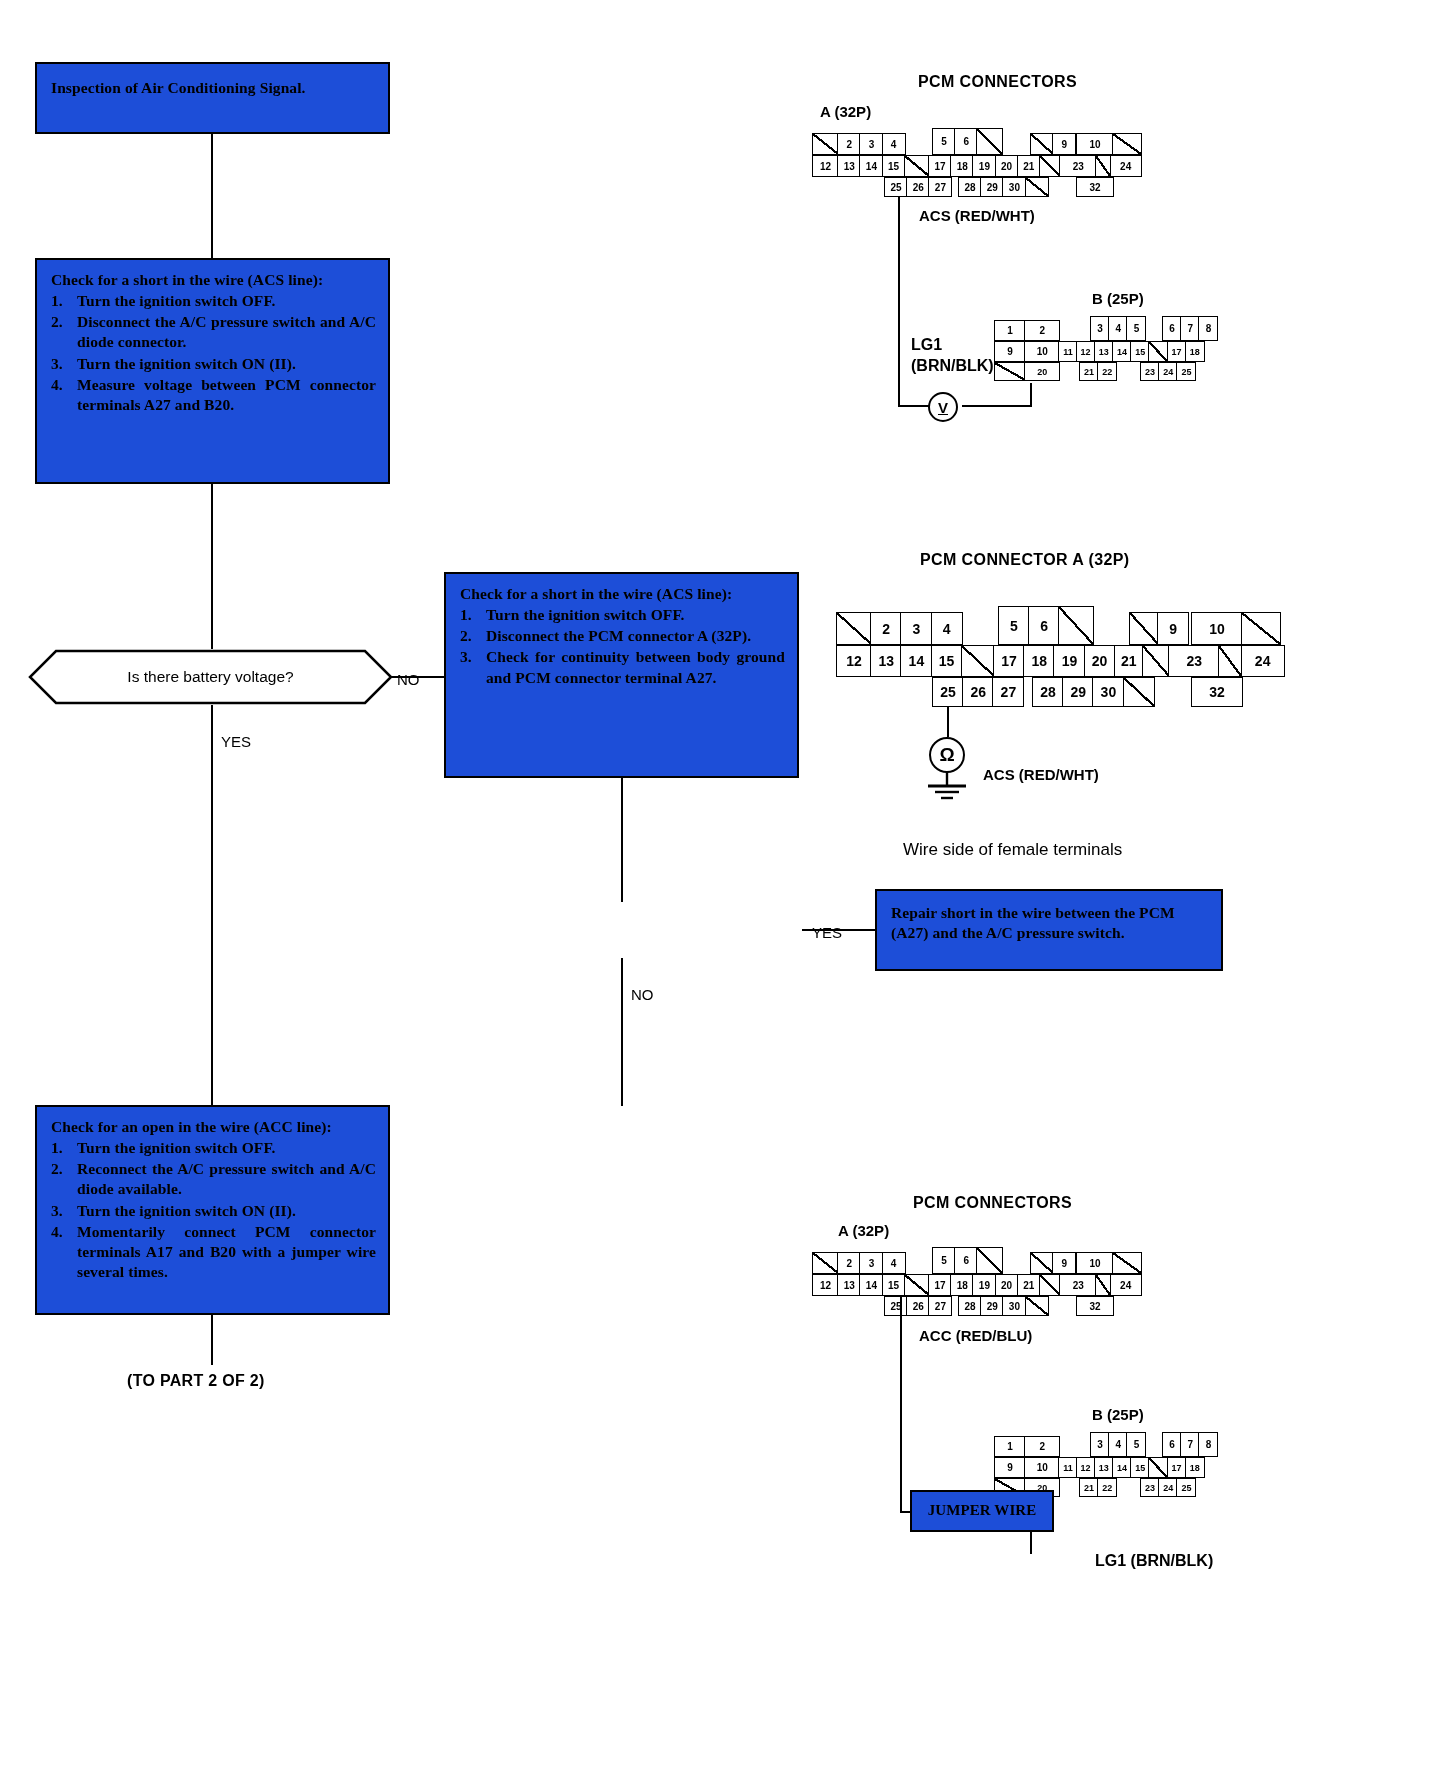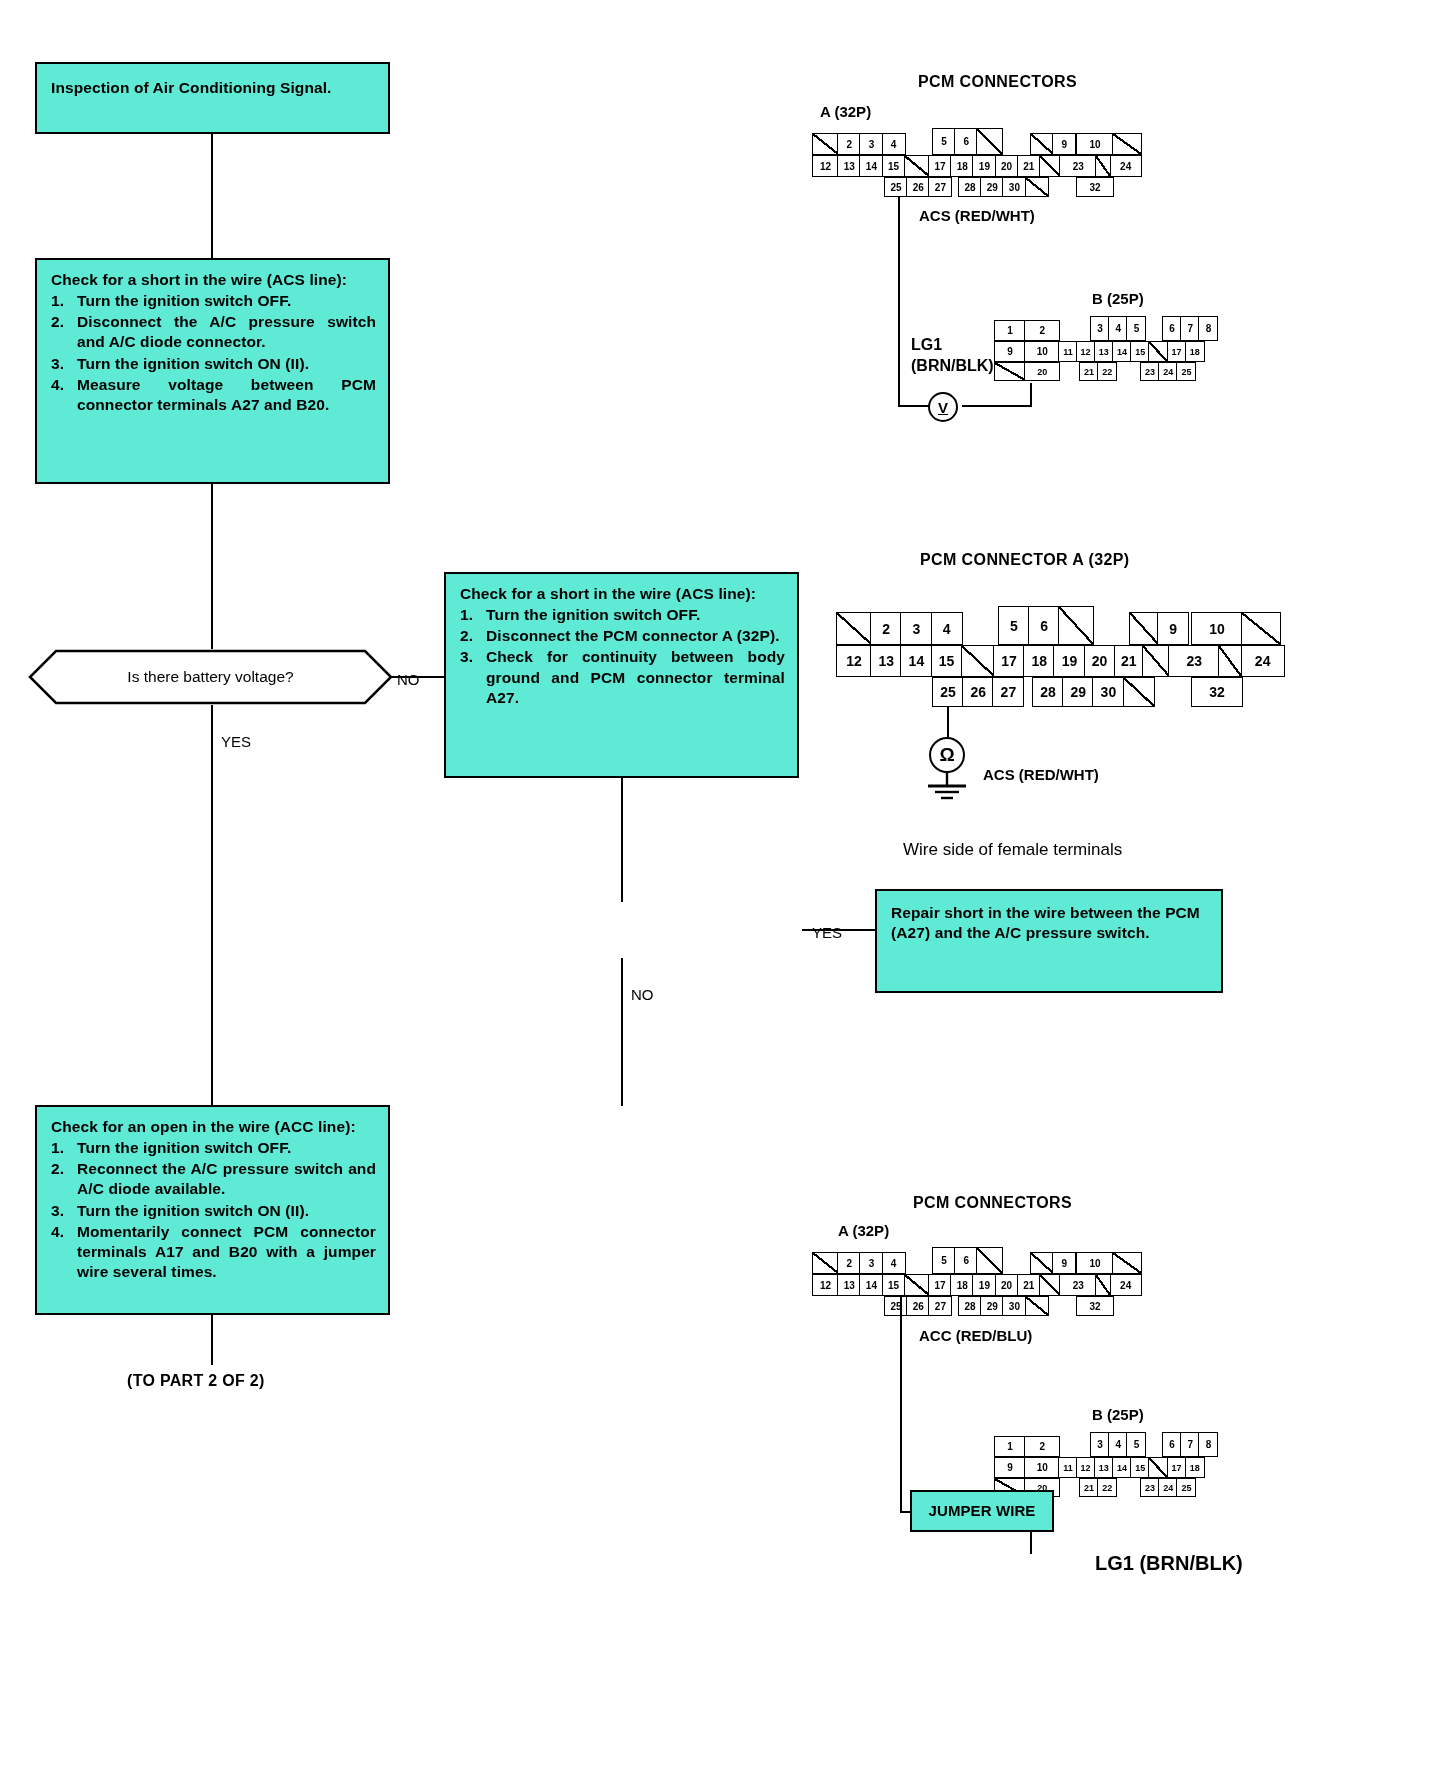--- a/index.html
+++ b/index.html
@@ -14,26 +14,27 @@
     font-family: "Liberation Sans", sans-serif;
     color: #000000;
     overflow: hidden;
   }
   .sheet { position: absolute; inset: 0; }
 
   
   .box {
     position: absolute;
     border: 2.5px solid #000;
-    background: #5eead4;
+    background: #1d4ed8;
     padding: 10px 12px 10px 14px;
     font-size: 15.5px;
     line-height: 1.30;
     font-weight: bold;
     letter-spacing: .1px;
+    font-family: Liberation Serif, serif;
   }
   .box .hdr { font-weight: bold; display:block; }
 
   
   ol.steps {
     margin: 0; padding: 0; list-style: none;
     counter-reset: st;
   }
   ol.steps > li {
     position: relative;
@@ -154,21 +155,21 @@
       <li class="just">Check for continuity between body ground and PCM connector terminal A27.</li>
     </ol>
   </div>
 
   <div class="vline" style="left:621px; top:778px; height:124px;"></div>
 
 
   <div class="hline" style="left:802px; top:929px; width:73px;"></div>
   <div class="lbl" style="left:812px; top:904px;">YES</div>
 
-  <div class="box" style="left:875px; top:889px; width:348px; height:104px; padding-top:12px;">
+  <div class="box" style="left:875px; top:889px; width:348px; height:82px; padding-top:12px;">
     <span>Repair short in the wire between the PCM (A27) and the A/C pressure switch.</span>
   </div>
 
   <div class="lbl" style="left:631px; top:966px;">NO</div>
   <div class="vline" style="left:621px; top:958px; height:148px;"></div>
 
 
   <div class="box" style="left:35px; top:1105px; width:355px; height:210px;">
     <span class="hdr">Check for an open in the wire (ACC line):</span>
     <ol class="steps">
@@ -475,15 +476,15 @@
       <div class="cell" style="width:20px;height:19px;font-size:9px;">25</div>
     </div>
   </div>
 
   <div class="vline-thin" style="left:1030px; top:1499px; height:55px;"></div>
 
   <div class="box" style="left:910px; top:1490px; width:144px; height:42px; padding:0; display:flex; align-items:center; justify-content:center;">
     <span style="font-size:15px; font-weight:bold;">JUMPER WIRE</span>
   </div>
 
-  <div class="lbl-b" style="left:1095px; top:1552px; font-size:20px;">LG1 (BRN/BLK)</div>
+  <div class="lbl-b" style="left:1095px; top:1552px; font-size:16px;">LG1 (BRN/BLK)</div>
 
 </div>
 
 </body></html>

